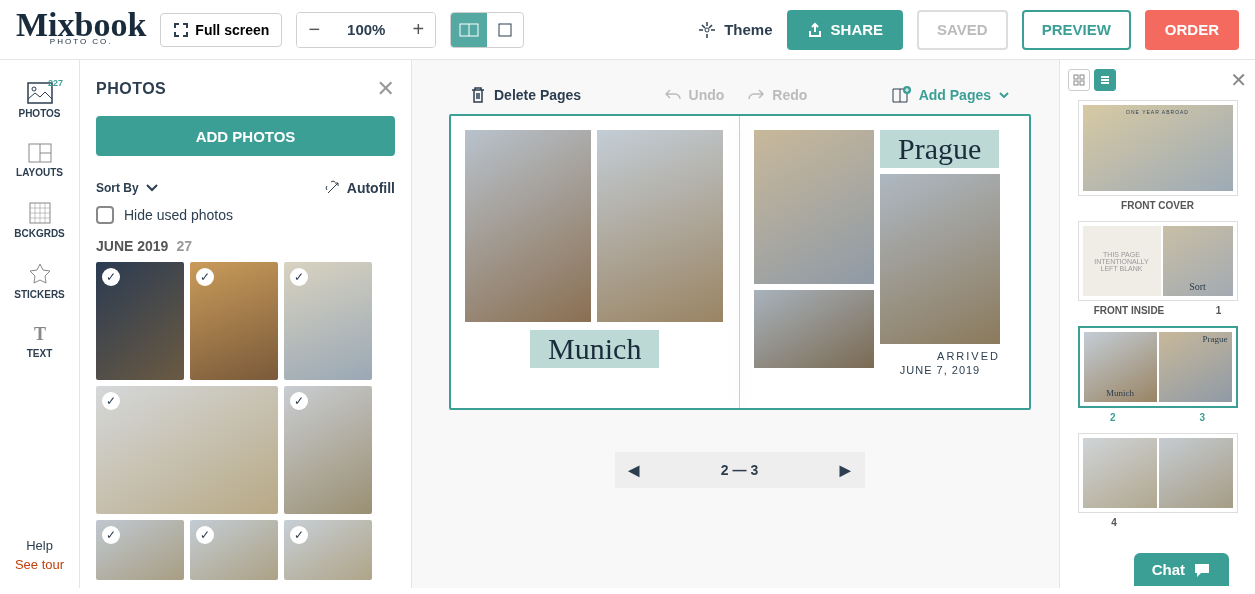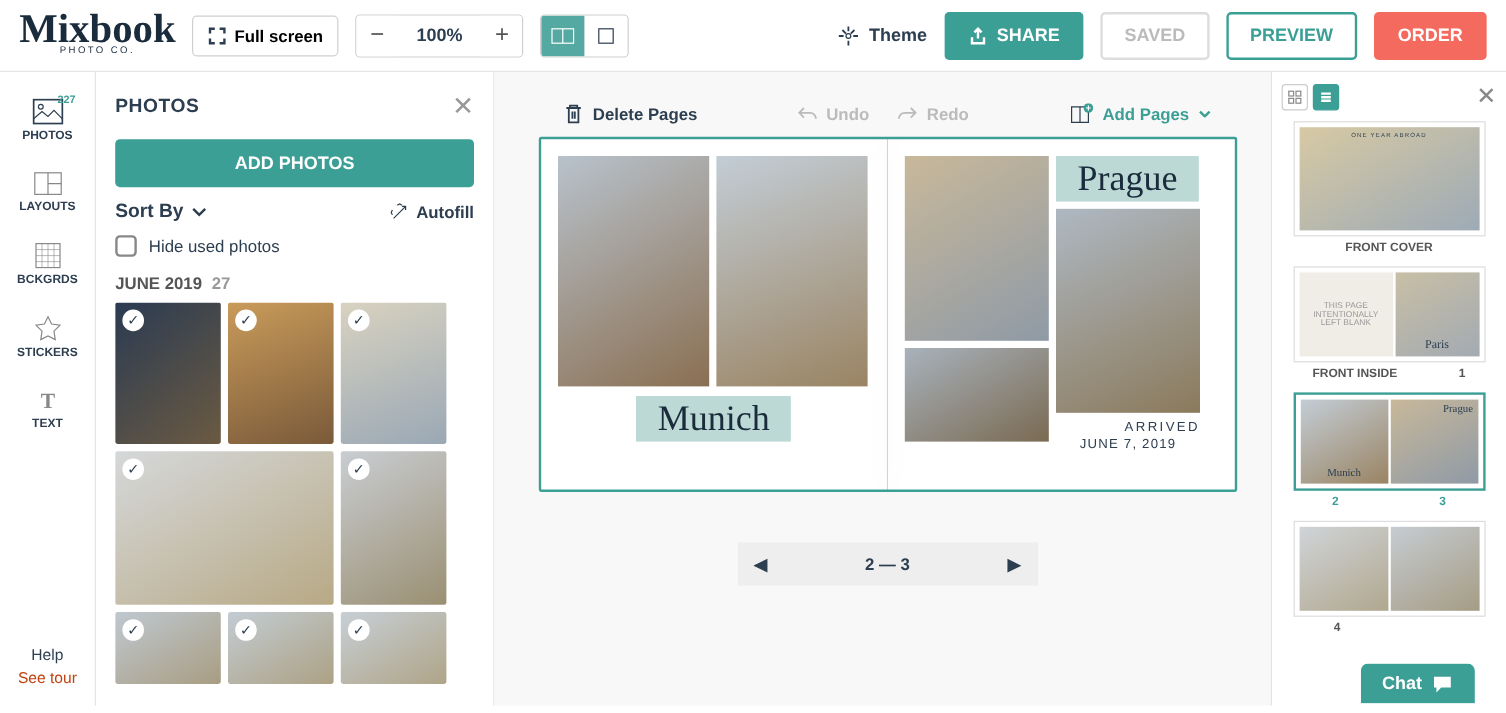--- a/index.html
+++ b/index.html
@@ -24,23 +24,23 @@
   .main { display:flex; height:528px;}
   .leftnav { width:80px; border-right:1px solid #e5e5e5; display:flex; flex-direction:column; align-items:center; padding-top:10px;}
   .leftnav-item { display:flex; flex-direction:column; align-items:center; gap:4px; padding:12px 0; font-size:10px; font-weight:600; color:#2c3e50; cursor:pointer; width:100%; position:relative;}
   .leftnav-item .badge { position:absolute; top:8px; right:16px; font-size:9px; color:#3c9f96; font-weight:700;}
   .leftnav .help { margin-top:auto; padding-bottom:16px; font-size:13px; text-align:center;}
   .leftnav .help a { color:#c2410c; display:block; margin-top:4px;}
   .photos-panel { width:332px; border-right:1px solid #e5e5e5; display:flex; flex-direction:column; padding:16px 0 0 16px; position:relative;}
   .panel-hdr { display:flex; align-items:center; justify-content:space-between; padding-right:16px;}
   .panel-title { font-size:16px; font-weight:700; letter-spacing:0.5px; color:#2c3e50;}
   .close-x { font-size:22px; color:#999; cursor:pointer;}
-  .add-photos { margin:14px 16px 12px 0; background:#3c9f96; color:#fff; border:none; height:40px; border-radius:4px; font-size:15px; font-weight:700; cursor:pointer;}
+  .add-photos { margin:14px 16px 24px 0; background:#3c9f96; color:#fff; border:none; height:40px; border-radius:4px; font-size:15px; font-weight:700; cursor:pointer;}
   .sort-row { display:flex; align-items:center; justify-content:space-between; padding-right:16px; margin-bottom:10px;}
-  .sortby { font-size:16px; font-weight:700; display:flex; align-items:center; gap:7px; cursor:pointer;}
+  .sortby { font-size:12px; font-weight:700; display:flex; align-items:center; gap:7px; cursor:pointer;}
   .autofill { font-size:14px; font-weight:700; display:flex; align-items:center; gap:6px; cursor:pointer;}
   .hide-row { display:flex; align-items:center; gap:10px; font-size:14px; margin-bottom:14px;}
   .checkbox { width:18px; height:18px; border:2px solid #888; border-radius:4px;}
   .date-hdr { font-size:14px; font-weight:700; color:#555; margin-bottom:8px;}
   .date-hdr .count { color:#999; margin-left:8px;}
   .thumbs { display:flex; flex-wrap:wrap; gap:6px; overflow-y:auto; padding-right:8px;}
   .thumb { width:88px; height:118px; position:relative; border-radius:2px; overflow:hidden;}
   .thumb.wide { width:182px; height:128px;}
   .thumb.small { width:88px; height:60px;}
   .check { position:absolute; top:6px; left:6px; width:18px; height:18px; border-radius:50%; background:#fff; display:flex; align-items:center; justify-content:center; font-size:12px; color:#2c3e50;}
@@ -331,21 +331,21 @@
       <div style="height:86px;background:linear-gradient(150deg,#d7c9a3,#9daab6); position:relative;">
         <div style="position:absolute;top:4px;left:0;right:0;text-align:center;font-size:5px;letter-spacing:1px">ONE YEAR ABROAD</div>
       </div>
     </div>
     <div class="rp-label">FRONT COVER</div>
 
     <div class="rp-thumb">
       <div class="rp-spread">
         <div class="rp-page" style="display:flex;align-items:center;justify-content:center;text-align:center;font-size:7px;color:#999;padding:4px;">THIS PAGE INTENTIONALLY LEFT BLANK</div>
         <div class="rp-page" style="background:linear-gradient(150deg,#c8bfa5,#a3aab2); position:relative;">
-          <span style="position:absolute;bottom:4px;left:0;right:0;text-align:center;font-family:'Brush Script MT';font-size:10px;">Paris</span>
+          <span style="position:absolute;bottom:4px;left:0;right:0;text-align:center;font-family:'Brush Script MT';font-size:10px;">Sort</span>
         </div>
       </div>
     </div>
     <div class="rp-double-label">
       <span>FRONT INSIDE</span>
       <span>1</span>
     </div>
 
     <div class="rp-thumb sel">
       <div class="rp-spread">

